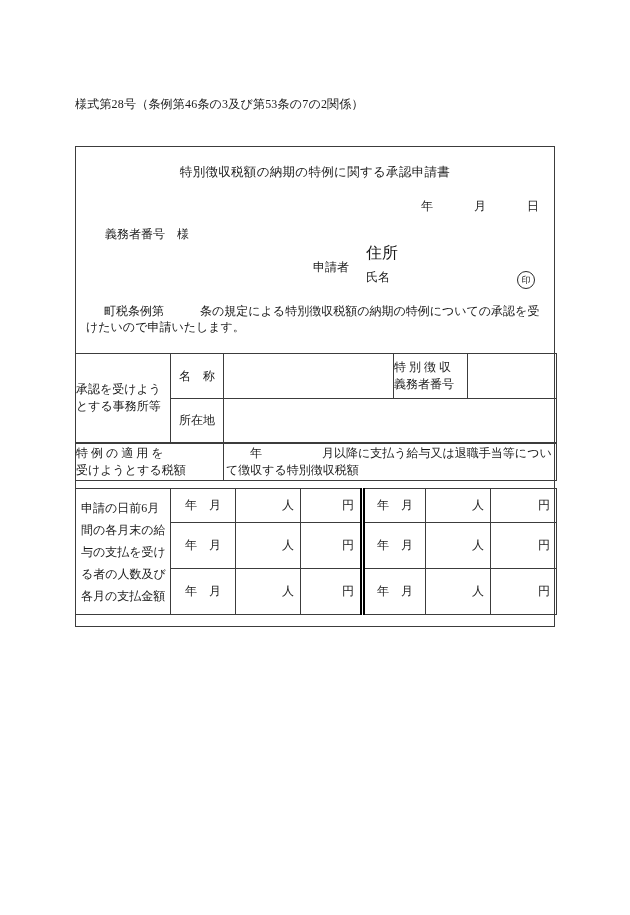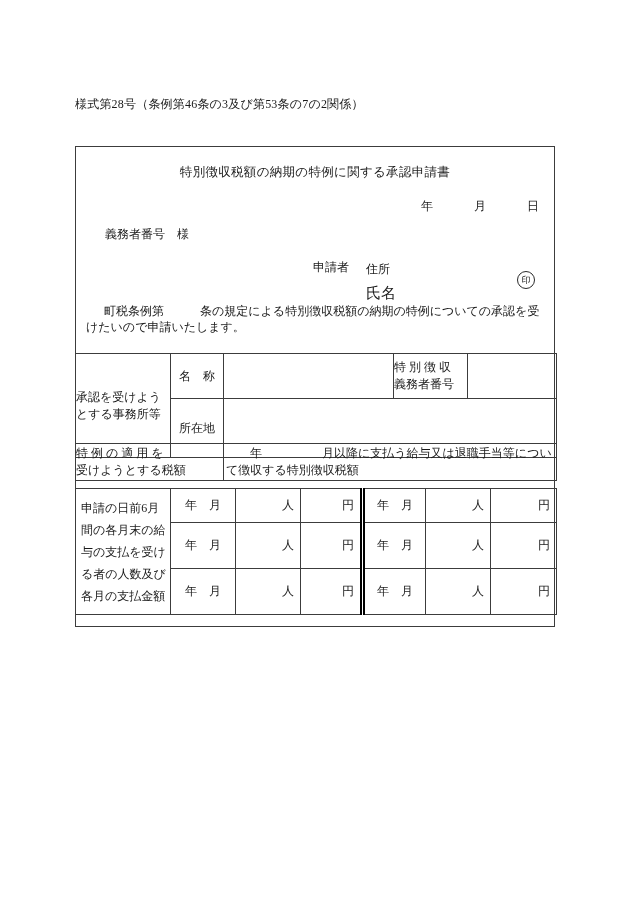--- a/index.html
+++ b/index.html
@@ -17,22 +17,22 @@
   }
   .title{
     position:absolute;top:17px;left:0;width:100%;text-align:center;
     font-size:12.5px;letter-spacing:0.3px;
   }
   .date-line{
     position:absolute;top:51px;right:15px;display:flex;gap:41px;font-size:12px;
   }
   .addressee{position:absolute;top:79px;left:29px;font-size:12px;}
   .applicant-label{position:absolute;top:112px;left:237px;font-size:12px;}
-  .address-label{position:absolute;top:114px;left:290px;font-size:12px;text-align:right;}
-  .name-label{position:absolute;top:137px;left:290px;font-size:15px;}
+  .address-label{position:absolute;top:96px;left:290px;font-size:16px;text-align:right;}
+  .name-label{position:absolute;top:122px;left:290px;font-size:12px;}
   .seal{
     position:absolute;top:124px;left:441px;width:16px;height:16px;
     border:1px solid #2a2a2a;border-radius:50%;
     display:flex;align-items:center;justify-content:center;
     font-size:9px;line-height:1;
   }
   .statement{
     position:absolute;top:156px;left:10px;width:456px;
     font-size:12px;line-height:16px;text-indent:18px;
   }
@@ -91,21 +91,21 @@
     <tbody>
         <tr style="height:45px">
       <td rowspan="2" class="hdr pre">承認を受けよう
 とする事務所等</td>
       <td class="center">名　称</td>
       <td></td>
       <td class="hdr pre">特 別 徴 収
 義務者番号</td>
       <td></td>
     </tr>
-    <tr style="height:59px">
+    <tr style="height:44px">
       <td class="center">所在地</td>
       <td colspan="3"></td>
     </tr>
   </tbody>
     </table>
 
   <table class="tax-table">
     <colgroup>
       <col style="width:148px">
         <col style="width:333px">

